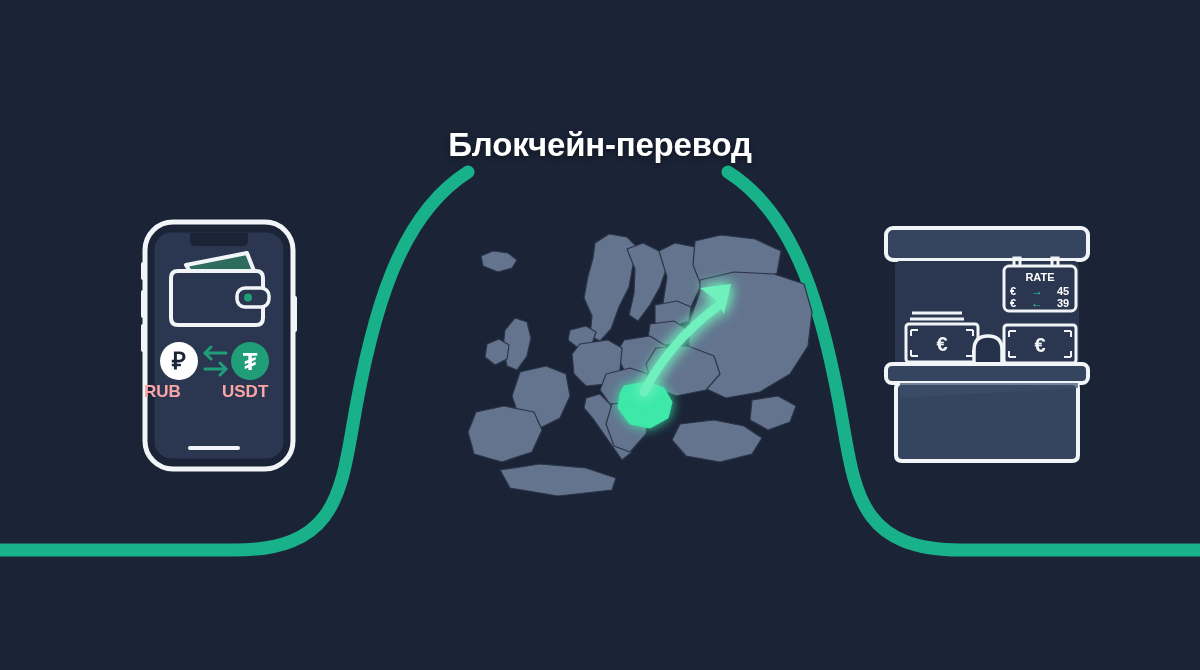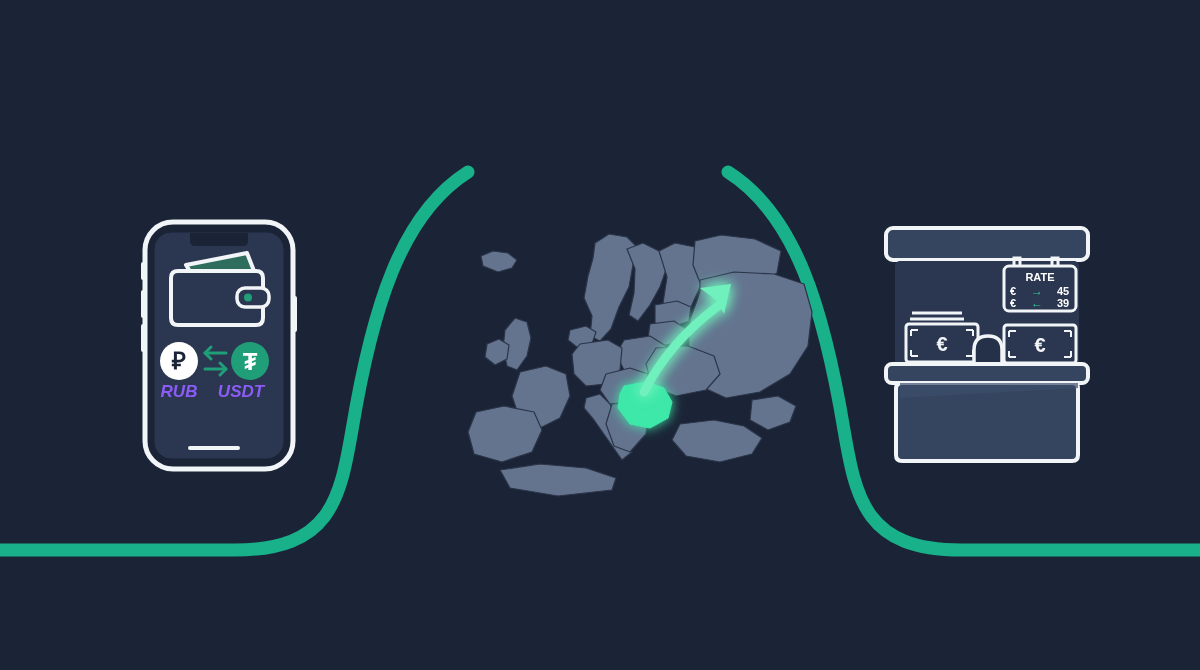--- a/index.html
+++ b/index.html
@@ -34,26 +34,25 @@
     letter-spacing: -0.2px;
     text-shadow: 0 2px 6px rgba(0,0,0,0.45);
     white-space: pre-line;
   }
   #title-buy   { left: 40px;  top: 100px; width: 420px; }
   #title-chain { left: 400px; top: 124px; width: 400px; }
   #title-cash  { left: 780px; top: 100px; width: 420px; }
 
   .phone-label {
     position: absolute;
-    color: #8b5cf6;
+    color: #fca5a5;
     font-weight: bold;
     font-size: 17px;
-    text-align: center;
+    text-align: left;
     width: 70px;
-    font-style: italic;
   }
   .rate-text {
     fill: #ffffff;
     font-family: "Liberation Sans", sans-serif;
     font-weight: bold;
   }
 </style>
 </head>
 <body>
 
@@ -107,21 +106,21 @@
       <path d="M 220,363 L 226,369 L 220,375"></path>
     </g>
 
     <g>
       <circle cx="250" cy="361" r="19" fill="#1f9e78"></circle>
       <text x="250" y="370" text-anchor="middle" font-family="'Liberation Sans', sans-serif" font-size="24" font-weight="bold" fill="#ffffff">₮</text>
     </g>
   </svg>
 
   <div class="phone-label" style="left:144px; top:382px;">RUB</div>
-  <div class="phone-label" style="left:206px; top:382px;">USDT</div>
+  <div class="phone-label" style="left:222px; top:382px;">USDT</div>
 
   <svg class="layer" viewBox="0 0 1200 670" xmlns="http://www.w3.org/2000/svg">
     <defs>
       <filter id="arrowGlow" x="-60%" y="-60%" width="220%" height="220%">
         <feGaussianBlur stdDeviation="7" result="b"></feGaussianBlur>
         <feMerge>
             <feMergeNode in="b"></feMergeNode>
             <feMergeNode in="b"></feMergeNode>
             <feMergeNode in="SourceGraphic"></feMergeNode>
           </feMerge>
@@ -229,14 +228,15 @@
     </g>
 
     <path d="M974,366 L974,350 Q974,336 988,336 Q1002,336 1002,350 L1002,366 Z" fill="#253148" stroke="#f2f5f8" stroke-width="3.5"></path>
 
     <rect x="886" y="364" width="202" height="19" rx="6" fill="#35455f" stroke="#f2f5f8" stroke-width="4"></rect>
 
     <path d="M902,383 L1072,383 Q1078,383 1078,389 L1078,455 Q1078,461 1072,461 L902,461 Q896,461 896,455 L896,389 Q896,383 902,383 Z" fill="#35455f" stroke="#f2f5f8" stroke-width="4"></path>
     <path d="M900,398 L1078,388 L1078,383 L900,383 Z" fill="#3d4f6b" opacity="0.7"></path>
   </svg>
 
+  <div class="stage-title" id="title-chain">Блокчейн-перевод</div>
 
 </div>
 
 </body></html>

